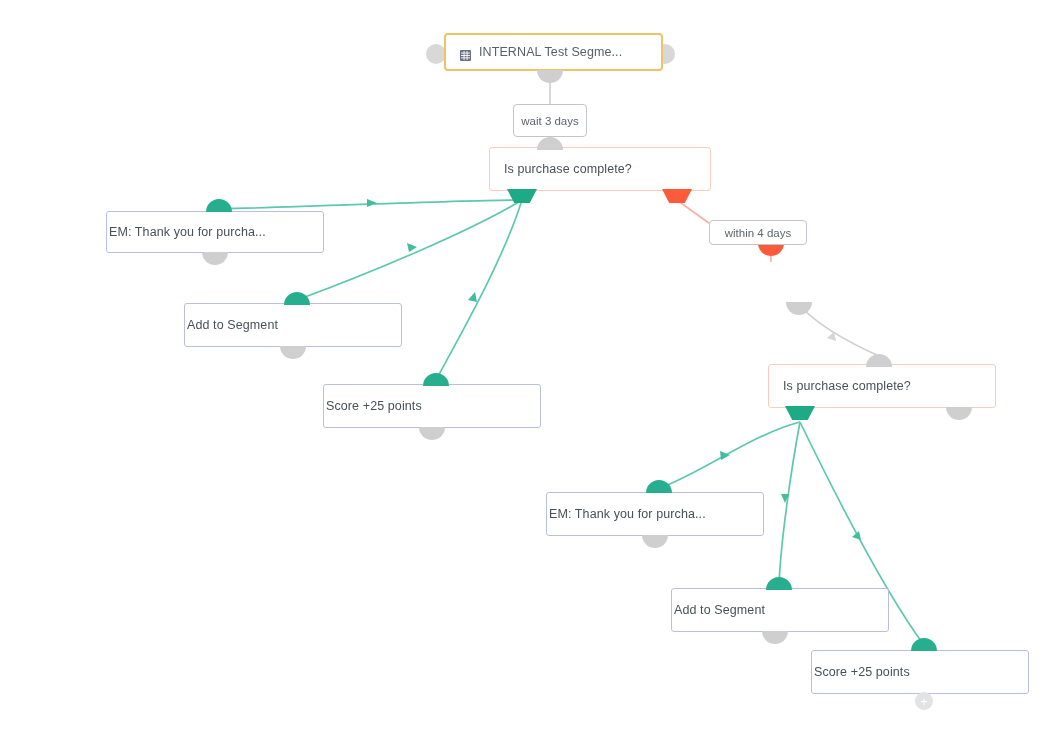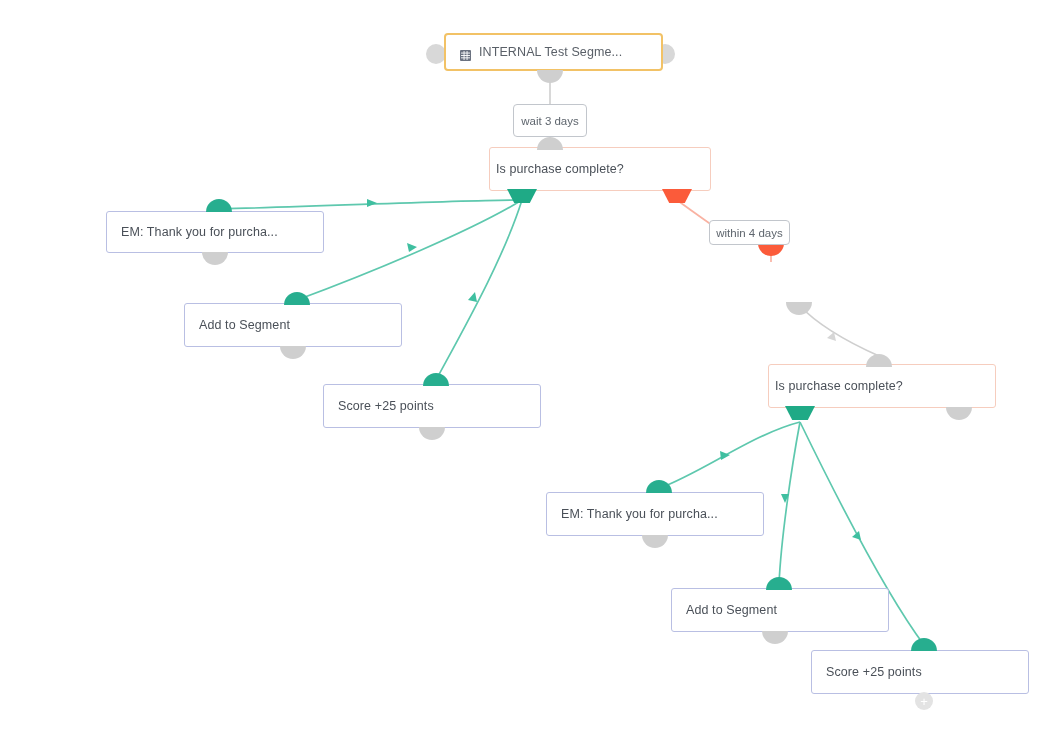--- a/index.html
+++ b/index.html
@@ -60,27 +60,27 @@
     width: 11px;
     height: 11px;
     margin-right: 8px;
     flex: 0 0 auto;
     display: inline-block;
   }
 
   
   .node.action {
     border: 1px solid #b9bfe3;
-    padding-left: 14px;
+    padding-left: 2px;
   }
 
   
   .node.decision {
     border: 1px solid #f6cdbe;
-    padding-left: 6px;
+    padding-left: 14px;
   }
 
   
   .handle {
     position: absolute;
     z-index: 4;
   }
   
   .handle.side-round {
     width: 20px;
@@ -221,21 +221,21 @@
     <span class="node-label">Add to Segment</span>
   </div>
   <div class="handle cap up grey" style="left:237px; top:346px;"></div>
 
   <div class="handle cap down teal" style="left:380px; top:373px;"></div>
   <div class="node action" style="left:280px; top:384px; width:218px; height:44px;">
     <span class="node-label">Score +25 points</span>
   </div>
   <div class="handle cap up grey" style="left:376px; top:427px;"></div>
 
-  <div class="pill" style="left:666px; top:220px; width:81px; height:25px;">
+  <div class="pill" style="left:666px; top:220px; width:98px; height:25px;">
     <span>within 4 days</span>
   </div>
   <div class="handle cap up orange" style="left:715px; top:243px;"></div>
 
   <div class="handle cap up grey" style="left:743px; top:302px;"></div>
 
   <div class="handle cap down grey" style="left:823px; top:354px;"></div>
   <div class="node decision" style="left:725px; top:364px; width:228px; height:44px;">
     <span class="node-label">Is purchase complete?</span>
   </div>

